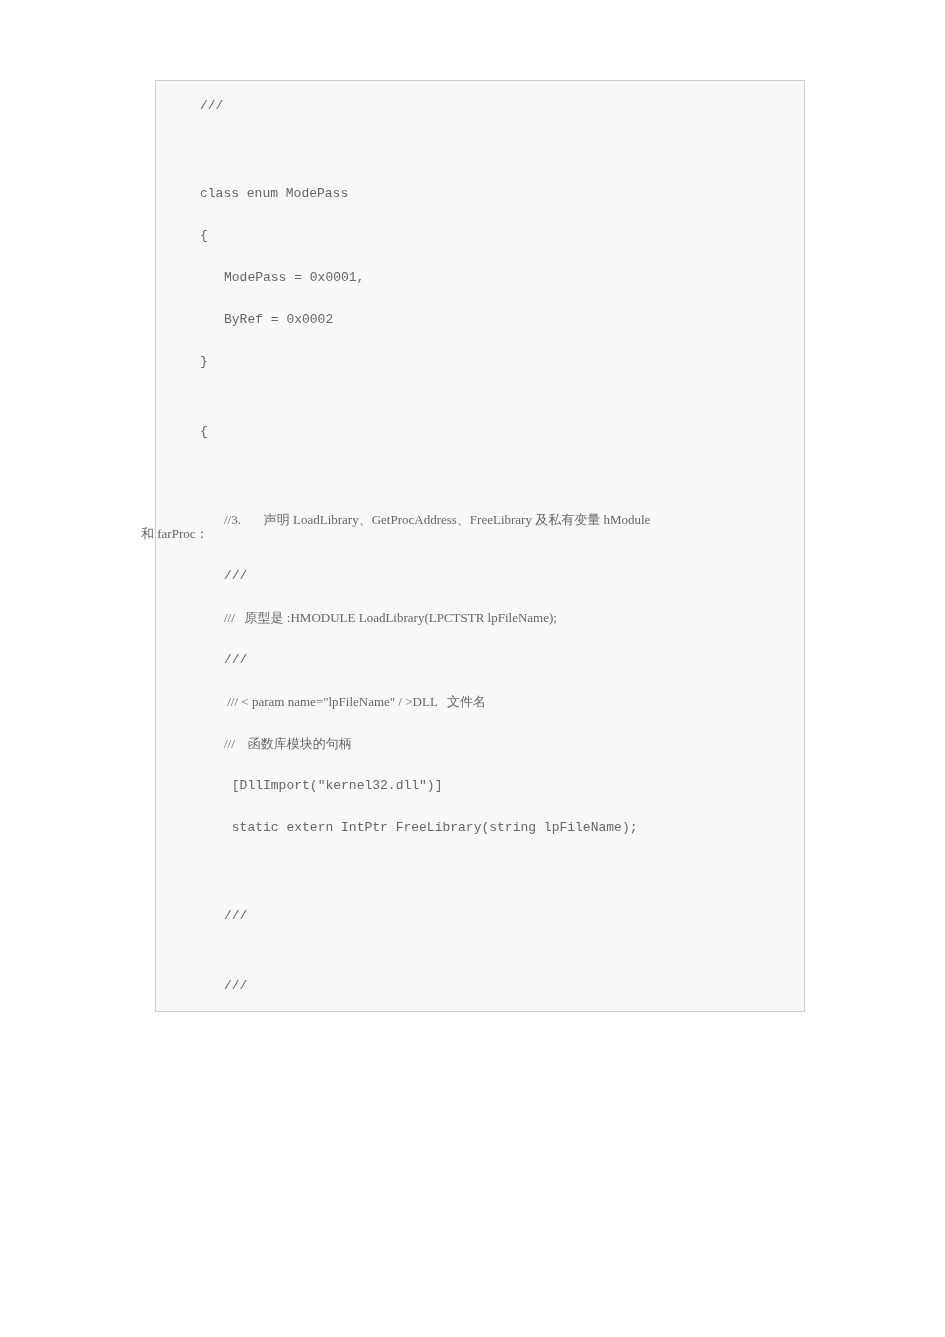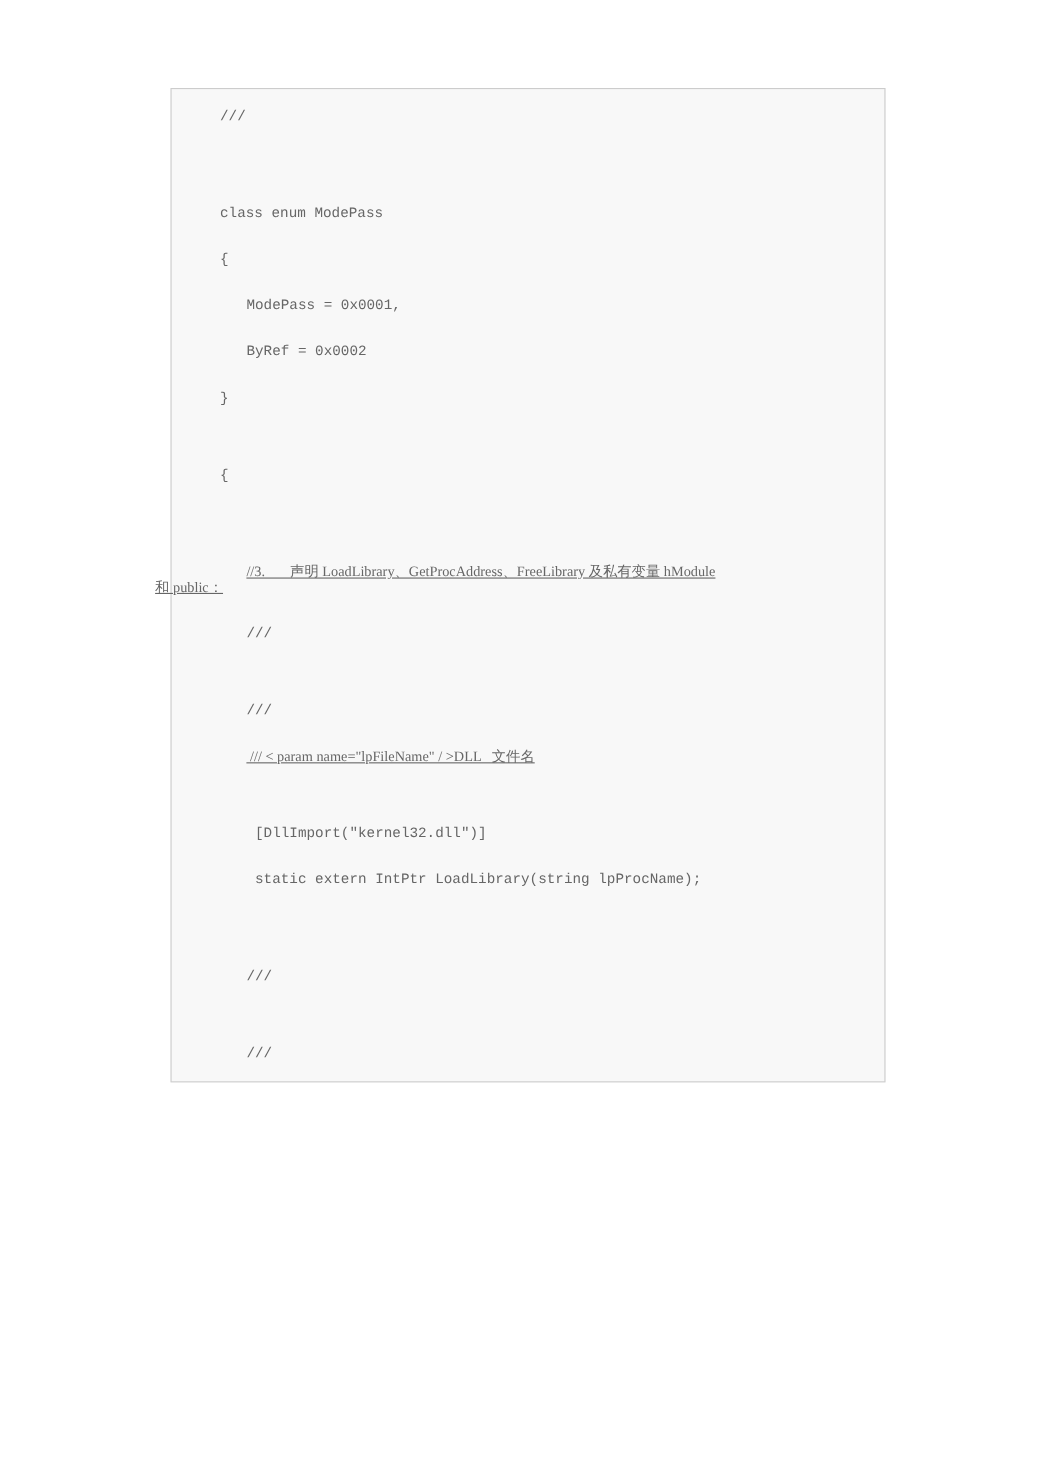--- a/index.html
+++ b/index.html
@@ -27,21 +27,20 @@
     word-break: break-word;
     margin: 0;
     min-height: 14px;
   }
   .indent-1 { padding-left: 24px; }
   .indent-2 { padding-left: 48px; }
   .blank { height: 28px; }
   .blank-big { height: 46px; }
   .cjk {
     font-family: "SimSun", "宋体", serif;
-    text-decoration: underline;
   }
   .wrap-line {
     margin-left: -35px;
   }
 </style>
 </head>
 <body>
 
 <div class="page">
   <div class="code-box">
@@ -65,40 +64,42 @@
     <div class="line indent-1">}</div>
     <div class="blank"></div>
 
     <div class="blank"></div>
 
     <div class="line indent-1">{</div>
     <div class="blank-big"></div>
     <div class="blank"></div>
 
     <div class="line indent-2 cjk">//3.       声明 LoadLibrary、GetProcAddress、FreeLibrary 及私有变量 hModule</div>
-    <div class="line wrap-line cjk">和 public：</div>
+    <div class="line wrap-line cjk">和 farProc：</div>
     <div class="blank"></div>
 
     <div class="line indent-2">///</div>
     <div class="blank"></div>
 
+    <div class="line indent-2 cjk">///   原型是 :HMODULE LoadLibrary(LPCTSTR lpFileName);</div>
     <div class="blank"></div>
 
     <div class="line indent-2">///</div>
     <div class="blank"></div>
 
     <div class="line indent-2 cjk"> /// &lt; param name="lpFileName" / &gt;DLL   文件名</div>
     <div class="blank"></div>
 
+    <div class="line indent-2 cjk">///    函数库模块的句柄</div>
     <div class="blank"></div>
 
     <div class="line indent-2"> [DllImport("kernel32.dll")]</div>
     <div class="blank"></div>
 
-    <div class="line indent-2"> static extern IntPtr LoadLibrary(string lpProcName);</div>
+    <div class="line indent-2"> static extern IntPtr FreeLibrary(string lpFileName);</div>
     <div class="blank-big"></div>
     <div class="blank"></div>
 
     <div class="line indent-2">///</div>
     <div class="blank"></div>
 
     <div class="blank"></div>
 
     <div class="line indent-2">///</div>
 

